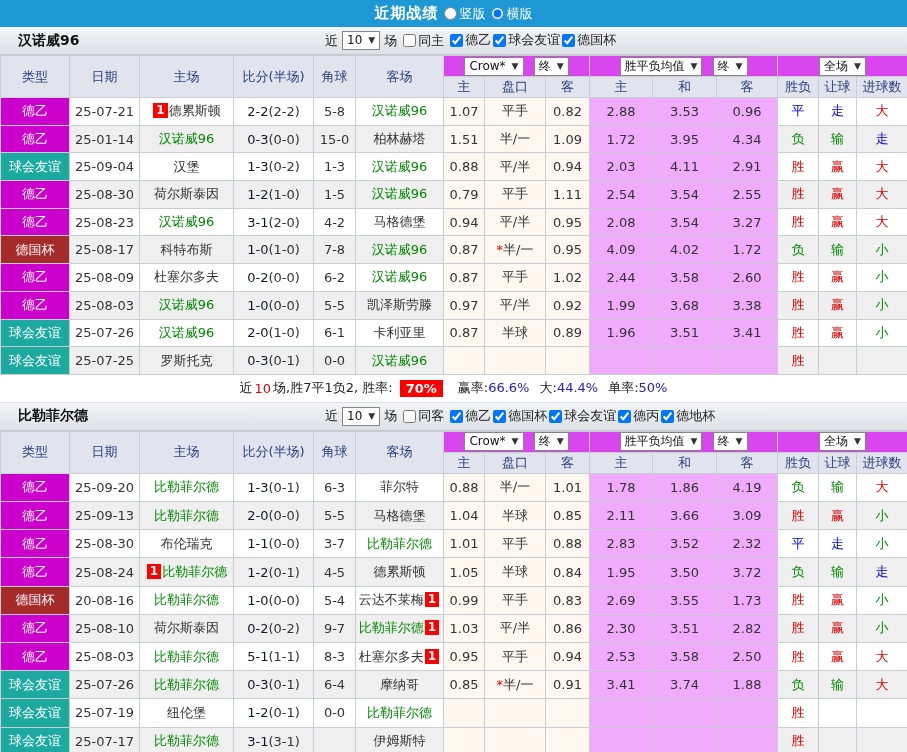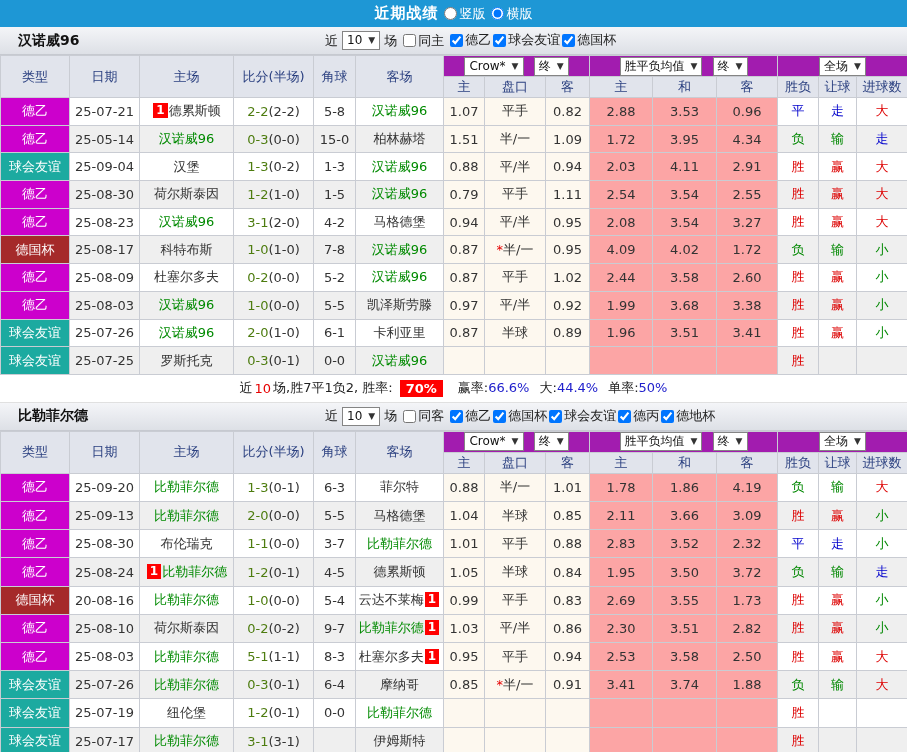--- a/index.html
+++ b/index.html
@@ -32,30 +32,30 @@
     font-size:12px; color:#111; line-height:15px; cursor:pointer;
   }
   .sel .arrow { font-size:9px; color:#333; }
   
   table.grid { border-collapse:collapse; table-layout:fixed; width:907px; }
   .grid th, .grid td {
     border:1px solid #c9ccd3; text-align:center;
     overflow:hidden; white-space:nowrap; padding:0 1px;
   }
   .grid thead th { background:#e1e4ec; color:#2B4080; font-weight:normal; font-size:13px; height:21px; }
-  .grid thead th.grp { background:#a21caf;margin-top:24px; }
+  .grid thead th.grp { background:#d946ef;margin-top:24px; }
   .grid thead th.grp .sel { margin:0 3px; }
   .s1 tbody td { height:27.7px; }
   .s2 tbody td { height:28.2px; }
   tbody tr.alt td { background:#efefef; }
   tbody td.type { color:#fff; font-size:13px; }
   tbody td.cream, tbody tr.alt td.cream { background:#fdf8ef; }
-  tbody td.lblue, tbody tr.alt td.lblue { background:#fca5a5; }
+  tbody td.lblue, tbody tr.alt td.lblue { background:#f0abfc; }
   .tg { color:#008A00; }
-  .ft { color:#4d7c0f; }
+  .ft { color:#0f172a; }
   .badge {
     display:inline-block; background:#FF0000; color:#fff;
     font-size:12px; font-weight:bold; line-height:15px;
     padding:0 3px; margin:0 1px; vertical-align:1px;
   }
   .star { color:#E60000; }
   
   .summary {
     height:28px; display:flex; align-items:center; justify-content:center;
     gap:2px; background:#fff; border-bottom:1px solid #e0e0e0; color:#222; font-size:13px;
@@ -184,21 +184,21 @@
         <td class="cream">0.82</td>
         <td class="lblue">2.88</td>
         <td class="lblue">3.53</td>
         <td class="lblue">0.96</td>
         <td style="color: rgb(0, 0, 204);">平</td>
         <td style="color: rgb(0, 0, 204);">走</td>
         <td style="color: rgb(221, 0, 0);">大</td>
       </tr>
       <tr class="alt">
         <td class="type" style="background: rgb(204, 0, 204);">德乙</td>
-        <td>25-05-14</td>
+        <td>25-01-14</td>
         <td><span class="tg">汉诺威96</span></td>
         <td><span class="ft">0-3</span><span>(0-0)</span></td>
         <td>15-0</td>
         <td><span>柏林赫塔</span></td>
         <td class="cream">1.51</td>
         <td class="cream">半/一</td>
         <td class="cream">1.09</td>
         <td class="lblue">1.72</td>
         <td class="lblue">3.95</td>
         <td class="lblue">4.34</td>
@@ -272,21 +272,21 @@
         <td class="lblue">1.72</td>
         <td style="color: rgb(0, 136, 0);">负</td>
         <td style="color: rgb(0, 136, 0);">输</td>
         <td style="color: rgb(0, 136, 0);">小</td>
       </tr>
       <tr>
         <td class="type" style="background: rgb(204, 0, 204);">德乙</td>
         <td>25-08-09</td>
         <td><span>杜塞尔多夫</span></td>
         <td><span class="ft">0-2</span><span>(0-0)</span></td>
-        <td>5-2</td>
+        <td>6-2</td>
         <td><span class="tg">汉诺威96</span></td>
         <td class="cream">0.87</td>
         <td class="cream">平手</td>
         <td class="cream">1.02</td>
         <td class="lblue">2.44</td>
         <td class="lblue">3.58</td>
         <td class="lblue">2.60</td>
         <td style="color: rgb(221, 0, 0);">胜</td>
         <td style="color: rgb(221, 0, 0);">赢</td>
         <td style="color: rgb(0, 136, 0);">小</td>

